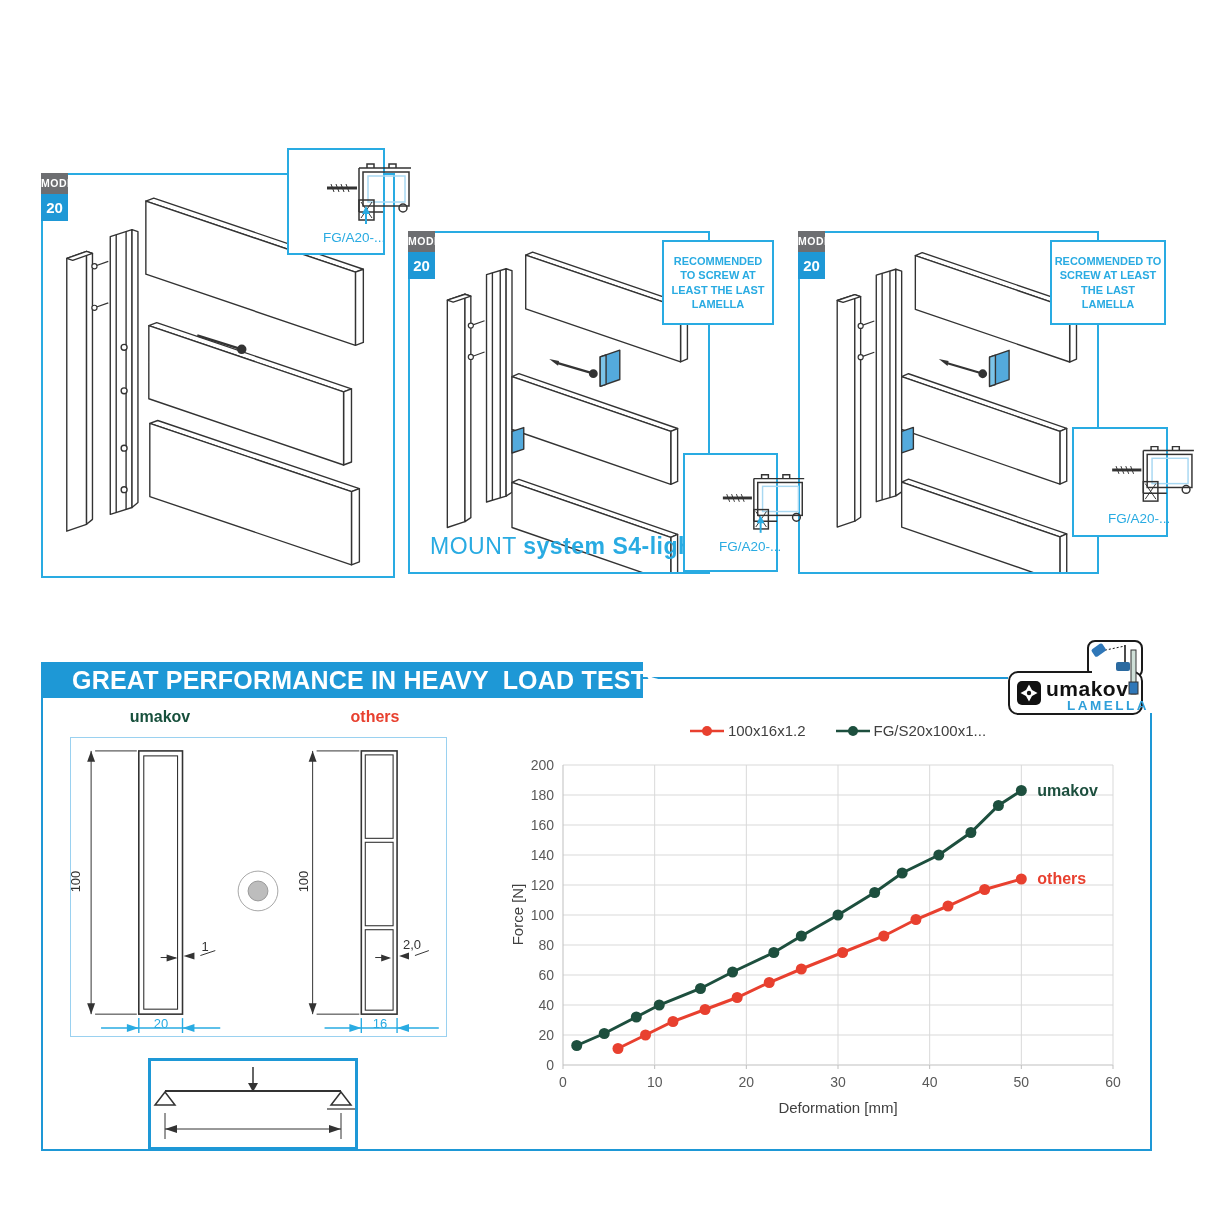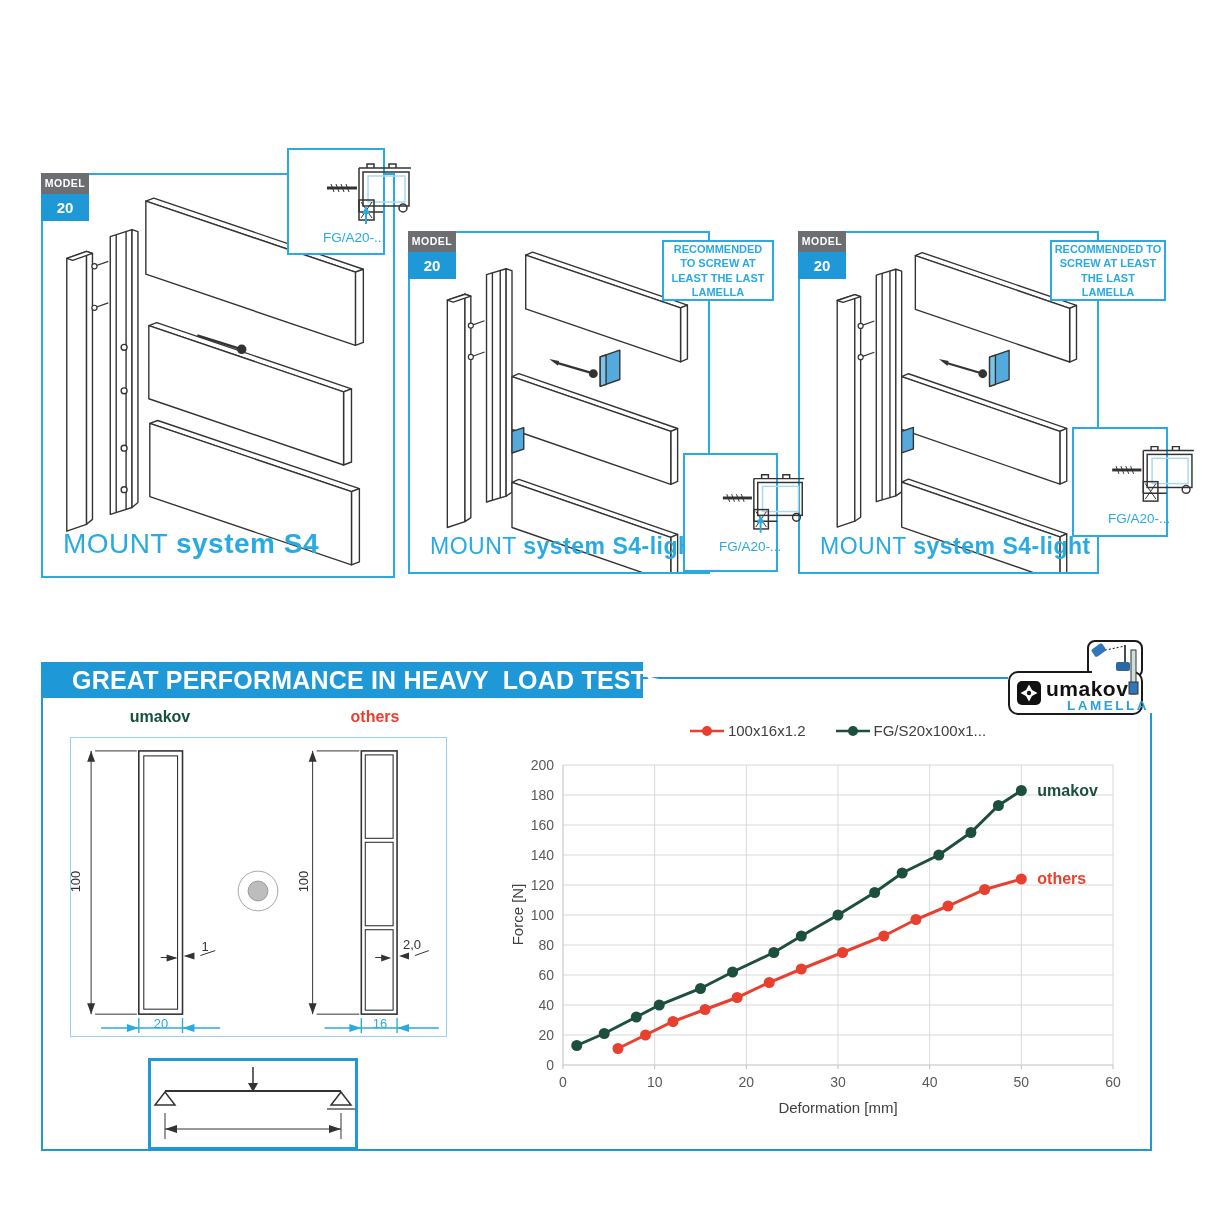--- a/index.html
+++ b/index.html
@@ -4,27 +4,27 @@
 <style>
   html,body{margin:0;padding:0;background:#fff;}
   #page{position:relative;width:1214px;height:1218px;background:#fff;overflow:hidden;
         font-family:"Liberation Sans",sans-serif;color:#333;}
   
   .panel{position:absolute;border:2px solid #29abe2;background:#fff;box-sizing:border-box;}
   .illus{position:absolute;left:4px;top:4px;}
   .panel-title{position:absolute;left:20px;color:#29abe2;white-space:nowrap;}
   .t-light{font-weight:400;letter-spacing:.5px;}
   .t-bold{font-weight:700;letter-spacing:.5px;}
-  .model-badge{position:absolute;left:-2px;top:-2px;width:48px;text-align:center;z-index:6;}
+  .model-badge{position:absolute;left:-2px;top:-2px;width:27px;text-align:center;z-index:6;}
   .model-top{background:#6d6e71;color:#fff;font-size:10.5px;font-weight:700;letter-spacing:.5px;
              line-height:21px;height:21px;}
   .model-num{background:#1e98d6;color:#fff;font-size:15px;font-weight:700;line-height:27px;height:27px;}
   .note-box{position:absolute;border:2px solid #29abe2;background:#fff;color:#29abe2;
             font-size:11px;font-weight:700;text-align:center;line-height:1.3;
-            padding:0 2px;box-sizing:border-box;z-index:7;}
+            padding:12px 2px;box-sizing:border-box;z-index:7;}
   .inset-box{position:absolute;border:2px solid #29abe2;background:#fff;z-index:7;
              box-sizing:border-box;text-align:center;padding-left:34px;}
   .inset-label{display:block;color:#29abe2;font-size:13.5px;margin-top:2px;}
   
   .hdr-bar{position:absolute;left:41px;top:662px;width:584px;height:36px;background:#1e98d6;z-index:3;padding-left:18px;}
   .hdr-text{color:#fff;font-weight:700;font-size:25px;line-height:36px;padding-left:13px;
             white-space:pre;letter-spacing:.2px;}
   .bline{position:absolute;background:#1e98d6;z-index:2;}
   .draw-box{position:absolute;left:70px;top:737px;width:377px;height:300px;
             border:1px solid #9ad1f0;box-sizing:border-box;}
@@ -96,24 +96,20 @@
         <g stroke-width="2.4">
           <line x1="152" y1="158" x2="194" y2="171"></line>
           <circle cx="197" cy="172" r="3.6" fill="#333"></circle>
         </g>
       </g>
     </svg>
     <div class="model-badge">
       <div class="model-top">MODEL</div>
       <div class="model-num">20</div>
     </div>
-    <div class="panel-title" style="bottom:16px;font-size:28px;">
-      <span class="t-light">MOUNT</span>
-      <span class="t-bold">system S4</span>
-    </div>
   </div>
 
   <div class="inset-box" style="left:287px;top:148px;width:98px;height:107px;">
     <svg viewBox="0 0 94 74" width="94" height="74">
       <g fill="none" stroke="#333" stroke-width="1.5">
         <g>
           <line x1="4" y1="38" x2="34" y2="38" stroke-width="3"></line>
           <path d="M8,34 l3,8 M13,34 l3,8 M18,34 l3,8 M23,34 l3,8" stroke-width="1"></path>
         </g>
         <g>
@@ -259,24 +255,20 @@
         <g>
           <polygon points="100,250 107,247 269,303 262,306"></polygon>
           <polygon points="262,306 269,303 269,352 262,355"></polygon>
           <polygon points="100,250 262,306 262,352 100,296"></polygon>
         </g>
       </g>
     </svg>
     <div class="model-badge">
       <div class="model-top">MODEL</div>
       <div class="model-num">20</div>
-    </div>
-    <div class="panel-title" style="bottom:12px;font-size:23px;">
-      <span class="t-light">MOUNT</span>
-      <span class="t-bold">system S4-light</span>
     </div>
   </div>
   <div class="note-box" style="left:1050px;top:240px;width:116px;">RECOMMENDED TO SCREW AT LEAST THE LAST LAMELLA</div>
   <div class="inset-box" style="left:1072px;top:427px;width:96px;height:110px;">
     <svg viewBox="0 0 94 74" width="92" height="72" style="margin-top:4px;">
       <g fill="none" stroke="#333" stroke-width="1.5">
         <g>
           <line x1="4" y1="38" x2="34" y2="38" stroke-width="3"></line>
           <path d="M8,34 l3,8 M13,34 l3,8 M18,34 l3,8 M23,34 l3,8" stroke-width="1"></path>
         </g>

